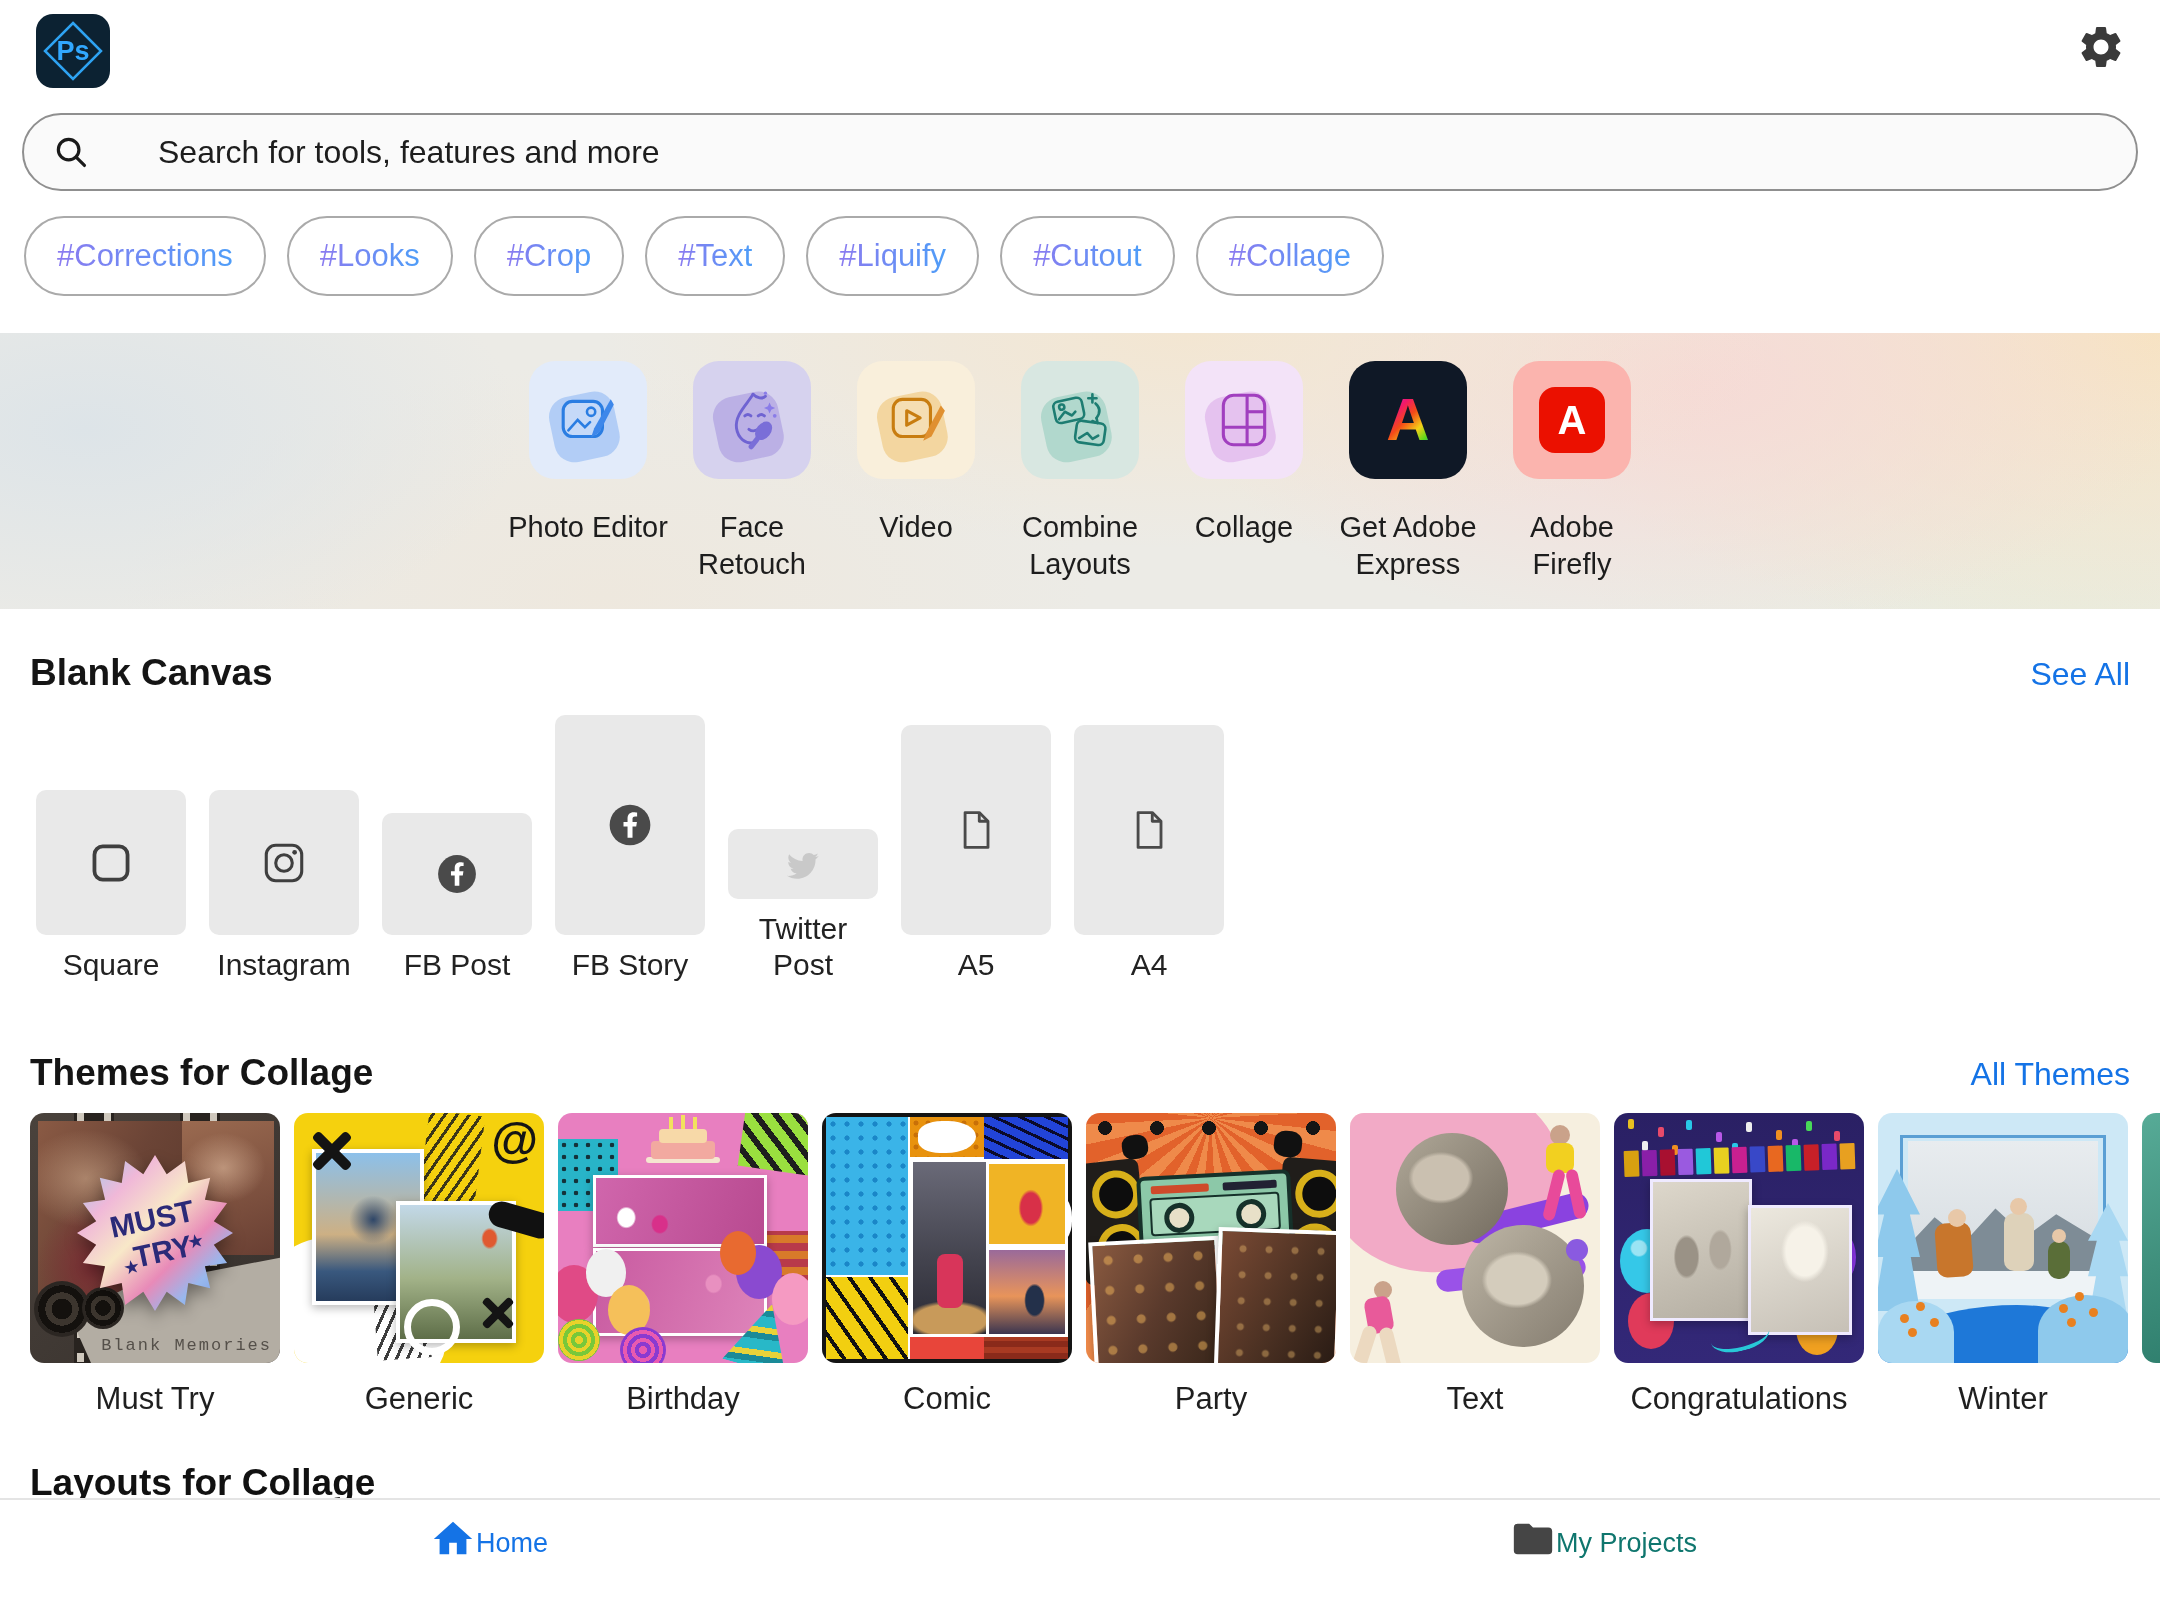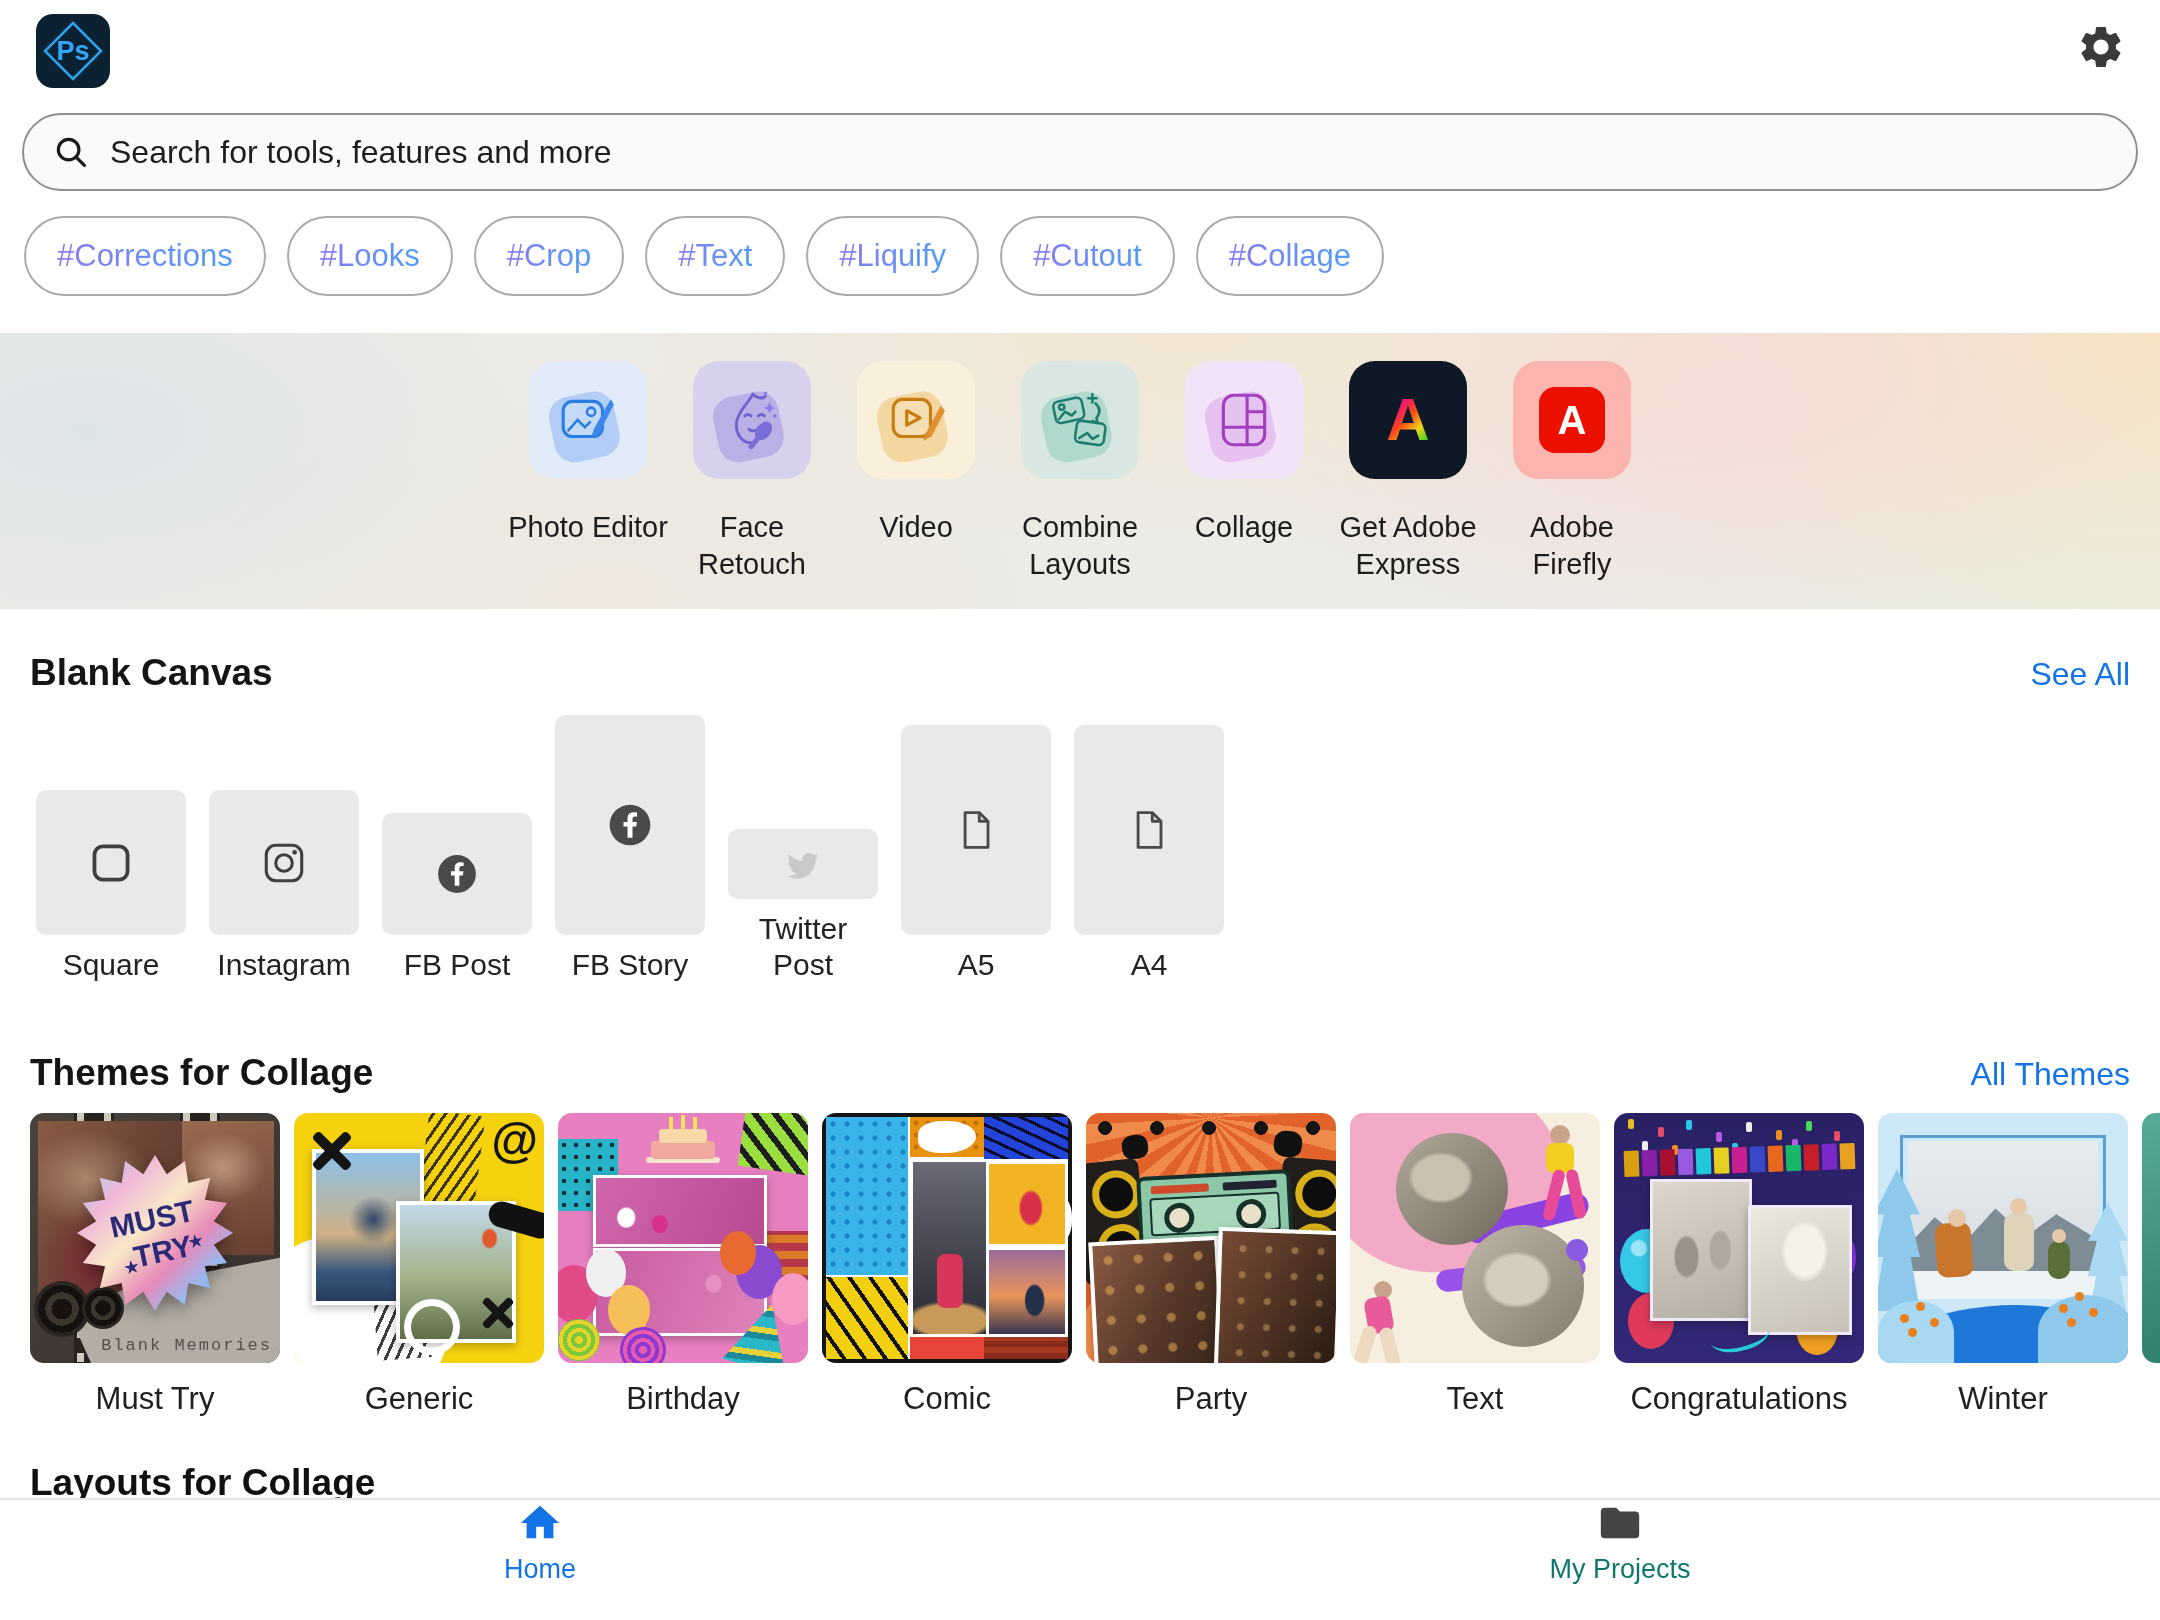--- a/index.html
+++ b/index.html
@@ -9,21 +9,21 @@
 
   
   .ps-logo{position:absolute;left:36px;top:14px;width:74px;height:74px;border-radius:17px;
            background:#0c2232;display:flex;align-items:center;justify-content:center;cursor:pointer;}
   .ps-logo svg{position:absolute;inset:0}
   .ps-logo span{position:relative;color:#31a8ff;font-weight:700;font-size:27px;letter-spacing:0;}
   .settings-btn{position:absolute;right:34px;top:22px;width:50px;height:50px;border:none;background:none;padding:0;cursor:pointer;}
 
   
   .searchbar{position:absolute;left:22px;top:113px;width:2116px;height:78px;box-sizing:border-box;
-             border:2px solid #8f8f8f;border-radius:40px;background:#fafafa;display:flex;align-items:center;padding:0 28px;}
+             border:2px solid #8f8f8f;border-radius:40px;background:#fafafa;display:flex;align-items:center;padding:0 28px;gap:48px;}
   .searchbar input{flex:1;border:none;background:transparent;outline:none;font-size:32px;margin-left:18px;
                    font-family:"Liberation Sans",sans-serif;color:#1a1a1a;}
   .searchbar input::placeholder{color:#1d1d1d;opacity:1;}
 
   
   .chips{position:absolute;left:24px;top:216px;display:flex;gap:21px;}
   .chip{height:80px;padding:0 31px;border:2px solid #aaa;border-radius:40px;background:#fff;cursor:pointer;
         display:flex;align-items:center;font-family:"Liberation Sans",sans-serif;}
   .chip span{font-size:31px;background:linear-gradient(90deg,#8b7bf0 0%,#4e9df8 100%);
              -webkit-background-clip:text;background-clip:text;color:transparent;}
@@ -207,21 +207,21 @@
   .w-berry{position:absolute;width:9px;height:9px;border-radius:50%;background:#e88020;
      box-shadow:16px -12px 0 #e88020,30px 4px 0 #e88020,8px 14px 0 #e88020;}
 
   .sliver{width:40px;background:linear-gradient(160deg,#57ab97 0%,#3f8f7c 60%,#2f7f6e 100%);}
 
   
   .cutoff{position:absolute;left:30px;top:1462px;margin:0;font-size:37px;font-weight:700;color:#111;}
 
   
   .bottomnav{position:absolute;left:0;right:0;top:1498px;height:122px;background:#fff;border-top:2px solid #e4e4e4;}
-  .nav-item{position:absolute;top:0;display:flex;flex-direction:column;align-items:center;padding-top:0;cursor:pointer;width:220px;}
+  .nav-item{position:absolute;top:0;display:flex;flex-direction:row;align-items:center;padding-top:16px;cursor:pointer;width:220px;}
   .nav-item span{margin-top:8px;font-size:27px;}
   .nav-home{left:540px;transform:translateX(-50%);}
   .nav-home span{color:#1473e6;}
   .nav-proj{left:1620px;transform:translateX(-50%);}
   .nav-proj span{color:#0f766e;}
 </style>
 </head>
 <body>
 
 <div class="app">

